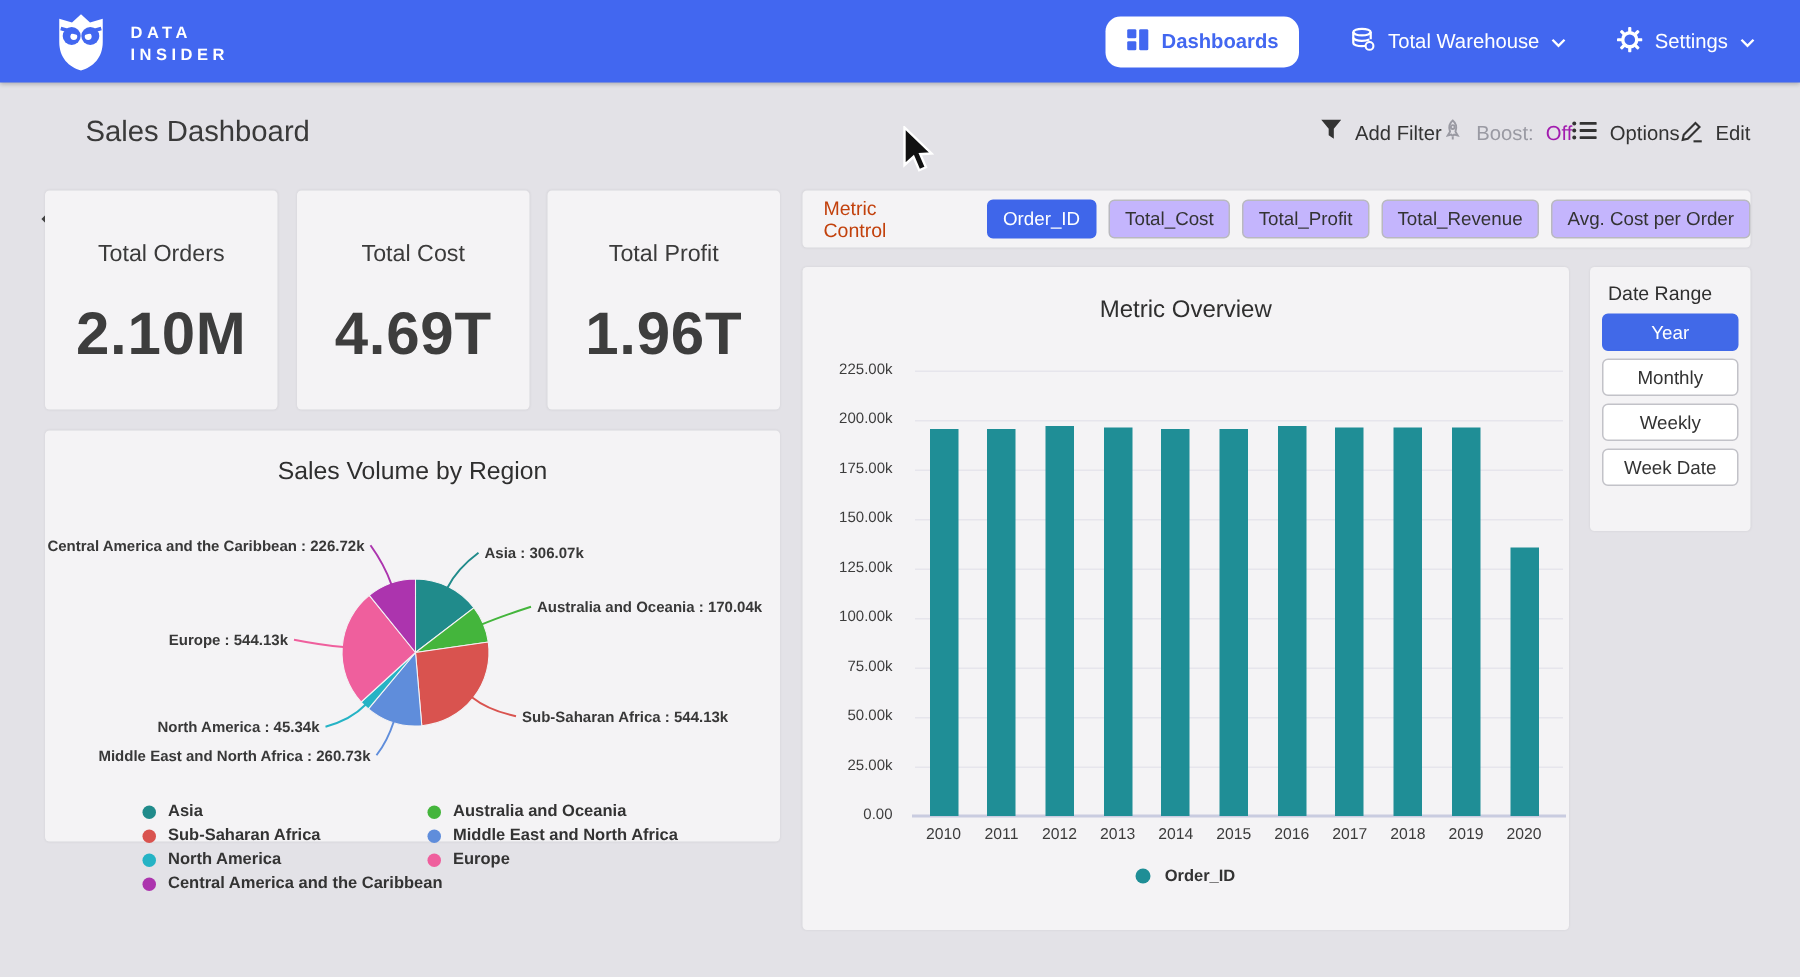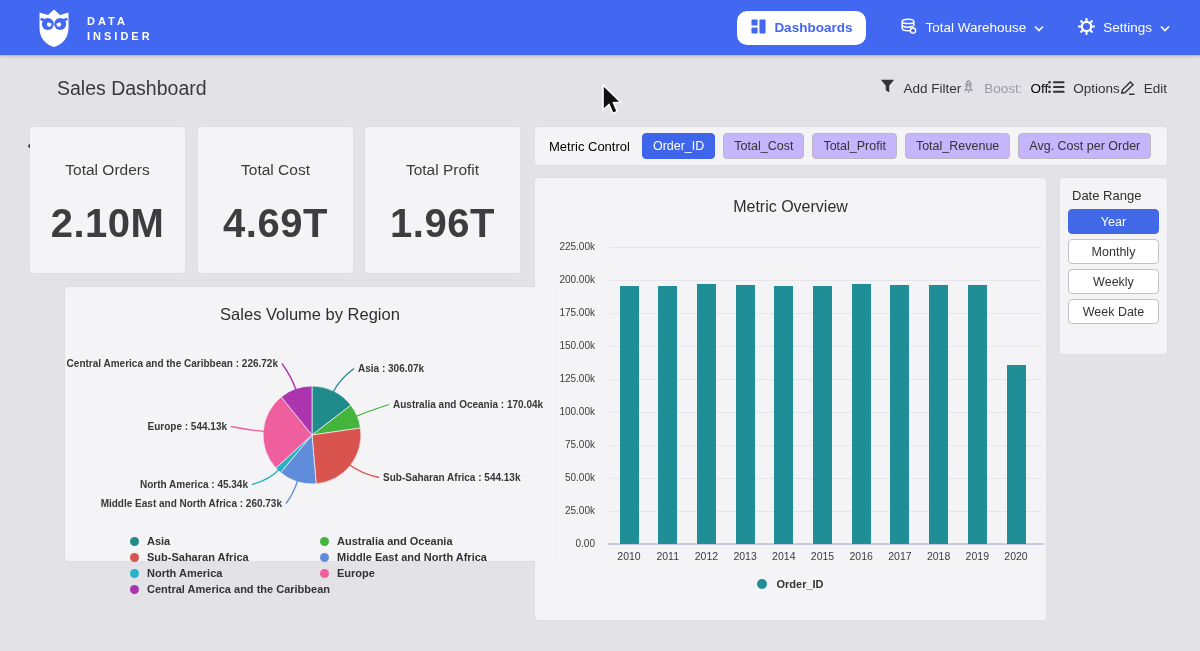--- a/index.html
+++ b/index.html
@@ -17,51 +17,51 @@
               font-size:13.5px; font-weight:bold; padding:8px 14px; border-radius:10px; border:none; cursor:pointer; }
   .nav-item { display:flex; align-items:center; gap:8px; color:#fff; font-size:13.5px; font-weight:500; cursor:pointer; }
 
   
   .page-header { position:absolute; left:0; top:55px; width:1200px; height:66px; }
   .back-btn { position:absolute; left:26px; top:80px; width:20px; height:22px; cursor:pointer; }
   .page-title { position:absolute; left:57px; top:22px; font-size:19.5px; font-weight:500; color:#3a3a3a; }
   .header-actions { position:absolute; right:33px; top:0; height:66px; display:flex; align-items:center; }
   .h-action { display:flex; align-items:center; gap:8px; font-size:13.5px; font-weight:500; color:#333; cursor:pointer; }
   .h-action.dim { color:#9a9aa3; cursor:default; }
-  .boost-off { color:#000000; }
+  .boost-off { color:#a21caf; }
 
   
   .panel { position:absolute; background:#f4f3f5; border-radius:3px; box-shadow:0 0 2px rgba(0,0,0,.07); }
 
   
   .kpi { width:155px; height:146px; top:127px; text-align:center; }
   .kpi-label { margin-top:34px; font-size:15.5px; font-weight:500; color:#3b3b3b; }
   .kpi-value { margin-top:22px; font-size:40px; font-weight:bold; color:#3d3d3d; letter-spacing:.5px; }
 
   
   .metric-bar { left:535px; top:127px; width:632px; height:38px; display:flex; align-items:center; padding-left:14px; gap:8px; }
-  .metric-label { font-size:13px; color:#000000; margin-right:4px; }
+  .metric-label { font-size:13px; color:#c2410c; margin-right:20px; }
   .opt-btn { font-family:inherit; font-size:12.5px; color:#333; background:#c4b5fd; border:1px solid #b9b9bf;
              border-radius:4px; padding:5px 10px; cursor:pointer; white-space:nowrap; }
   .opt-btn.active { background:#3f66ea; border-color:#3f66ea; color:#fff; }
 
   
   .bar-panel { left:535px; top:178px; width:511px; height:442px; }
   .chart-title { position:absolute; left:0; width:100%; top:20px; text-align:center; font-size:16px; color:#2f2f2f; }
   .gridline { position:absolute; left:65px; width:432px; height:1px; background:#e6e5ec; }
   .axisline { position:absolute; left:63px; width:436px; height:2px; background:#c9cce0; }
   .ytick { position:absolute; left:0; width:50px; text-align:right; font-size:10px; color:#3c3c3c; }
   .bar { position:absolute; width:19px; background:#1f8e96; }
   .xtick { position:absolute; width:40px; text-align:center; font-size:10.5px; color:#3c3c3c; }
   .bar-legend { position:absolute; left:0; top:400px; width:100%; display:flex; justify-content:center; align-items:center; gap:9px; }
   .legend-dot { width:10px; height:10px; border-radius:50%; }
   .legend-text { font-size:11px; font-weight:bold; color:#333; }
 
   
-  .pie-panel { left:30px; top:287px; width:490px; height:274px;margin-left:35px; }
+  .pie-panel { left:30px; top:287px; width:490px; height:274px; }
   .pie-svg { position:absolute; left:0; top:0; }
   .pie-legend-col { position:absolute; top:246px; }
   .pie-legend-col.c0 { left:65px; }
   .pie-legend-col.c1 { left:255px; }
   .pl-item { display:flex; align-items:center; gap:8px; height:16px; cursor:pointer; }
   .pl-dot { width:9px; height:9px; border-radius:50%; flex:none; }
   .pl-text { font-size:11px; font-weight:bold; color:#333; white-space:nowrap; }
 
   
   .date-panel { left:1060px; top:178px; width:107px; height:176px; }

